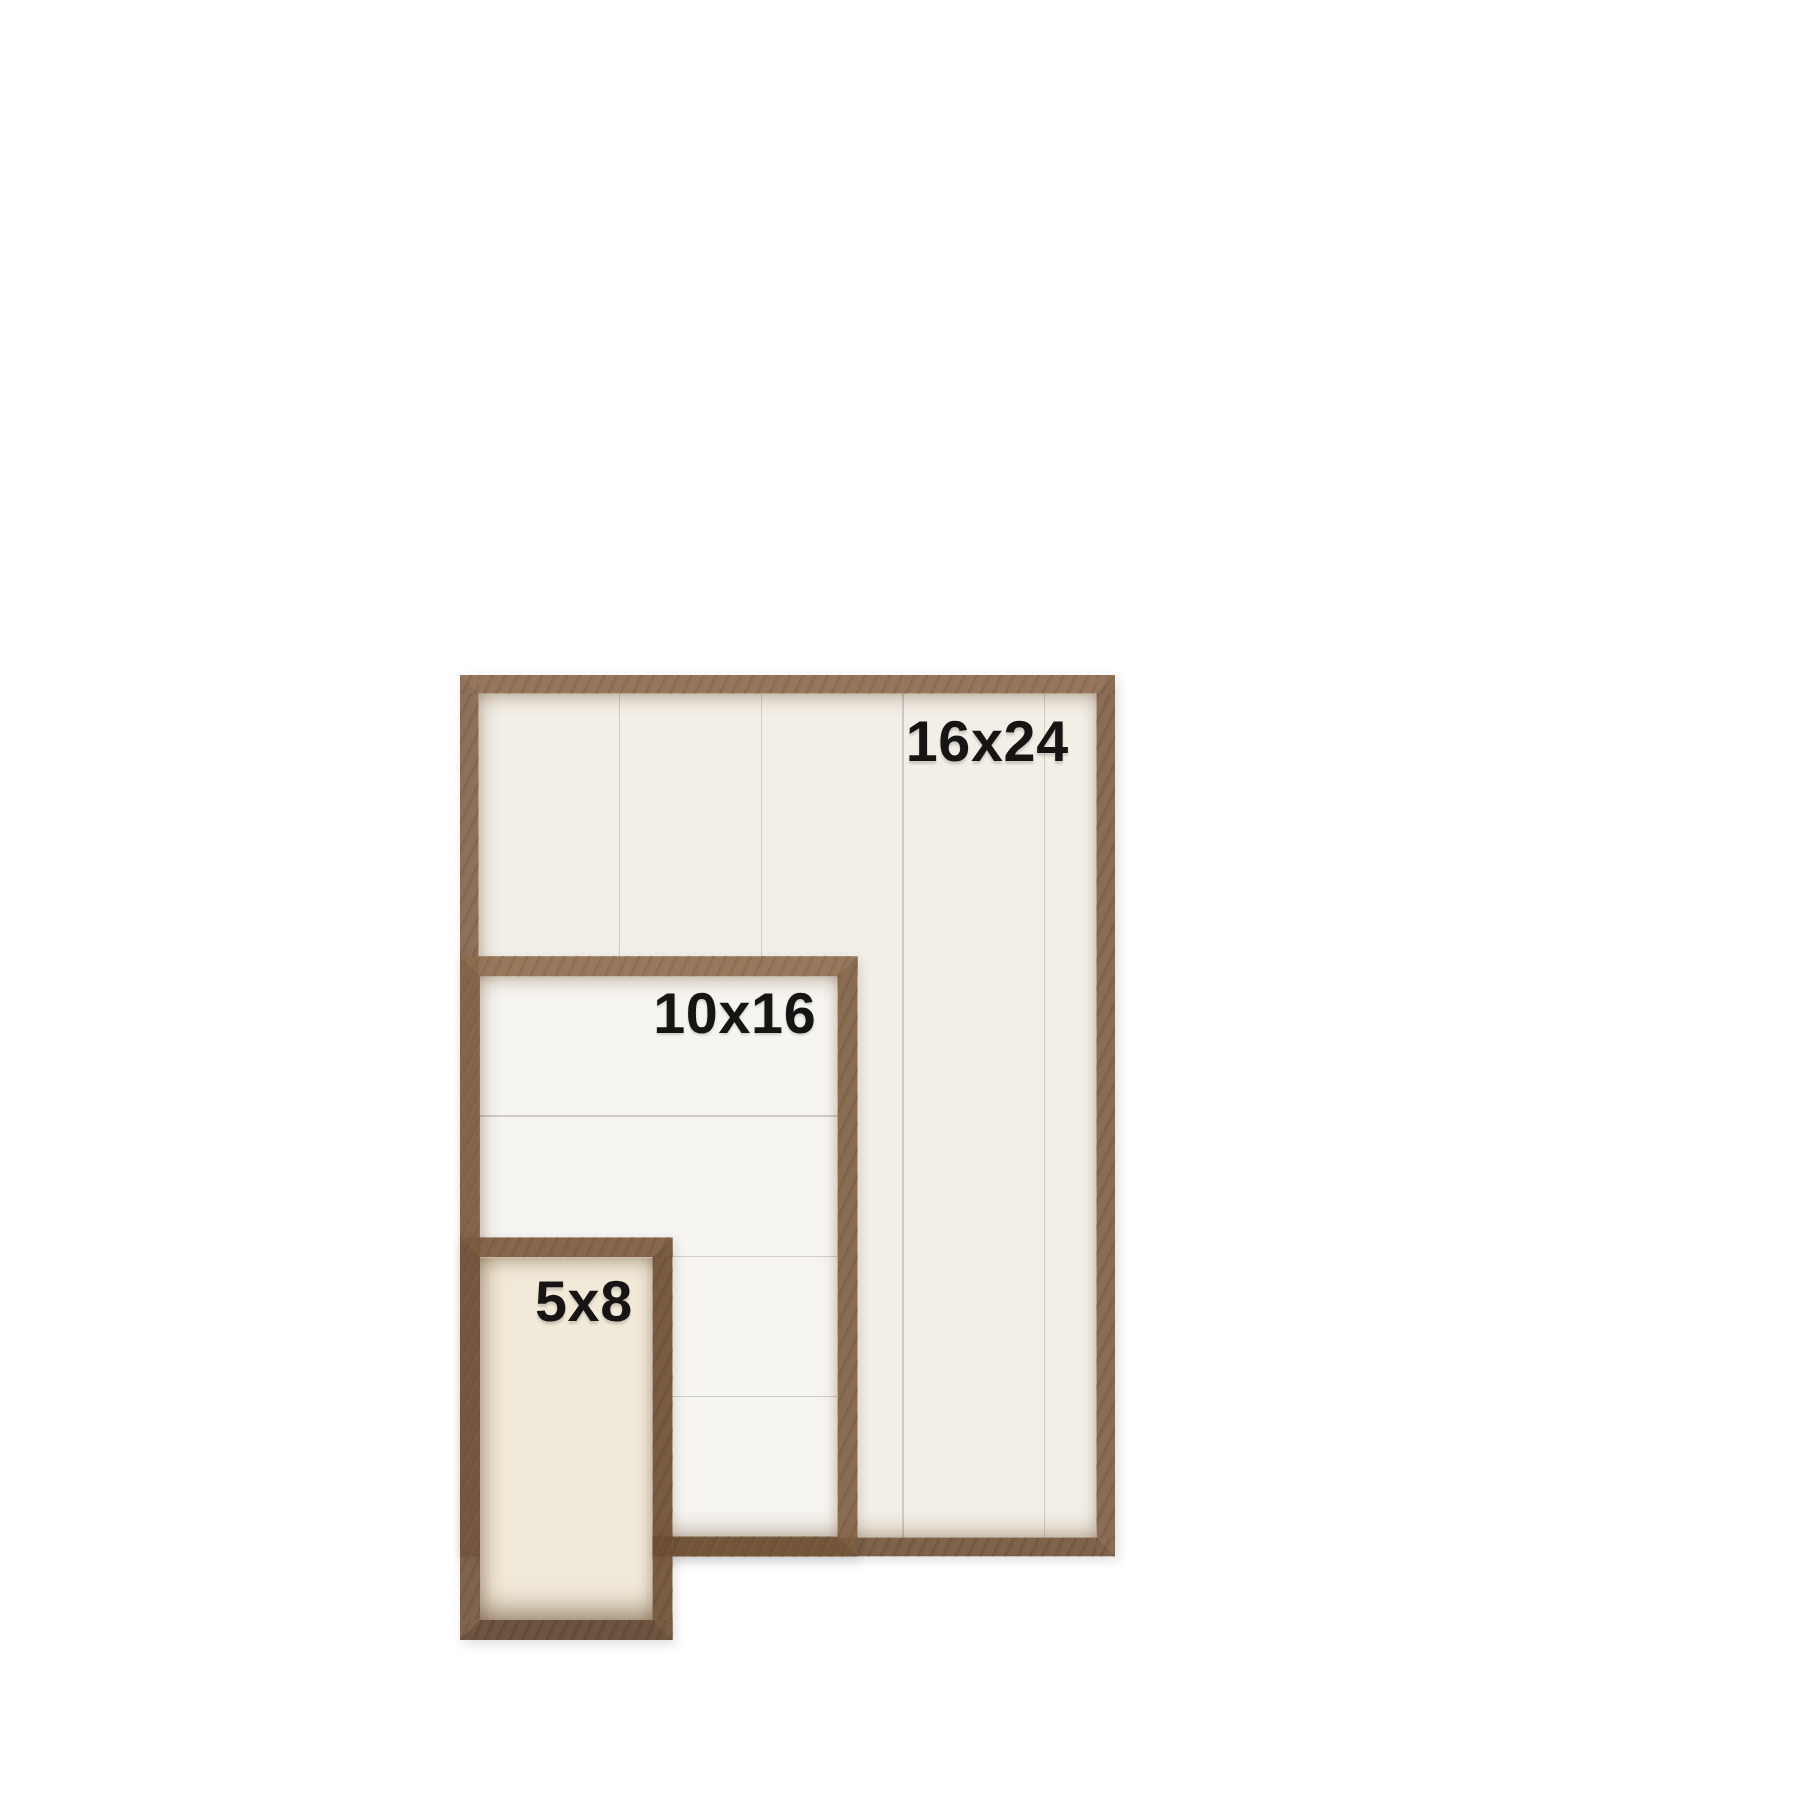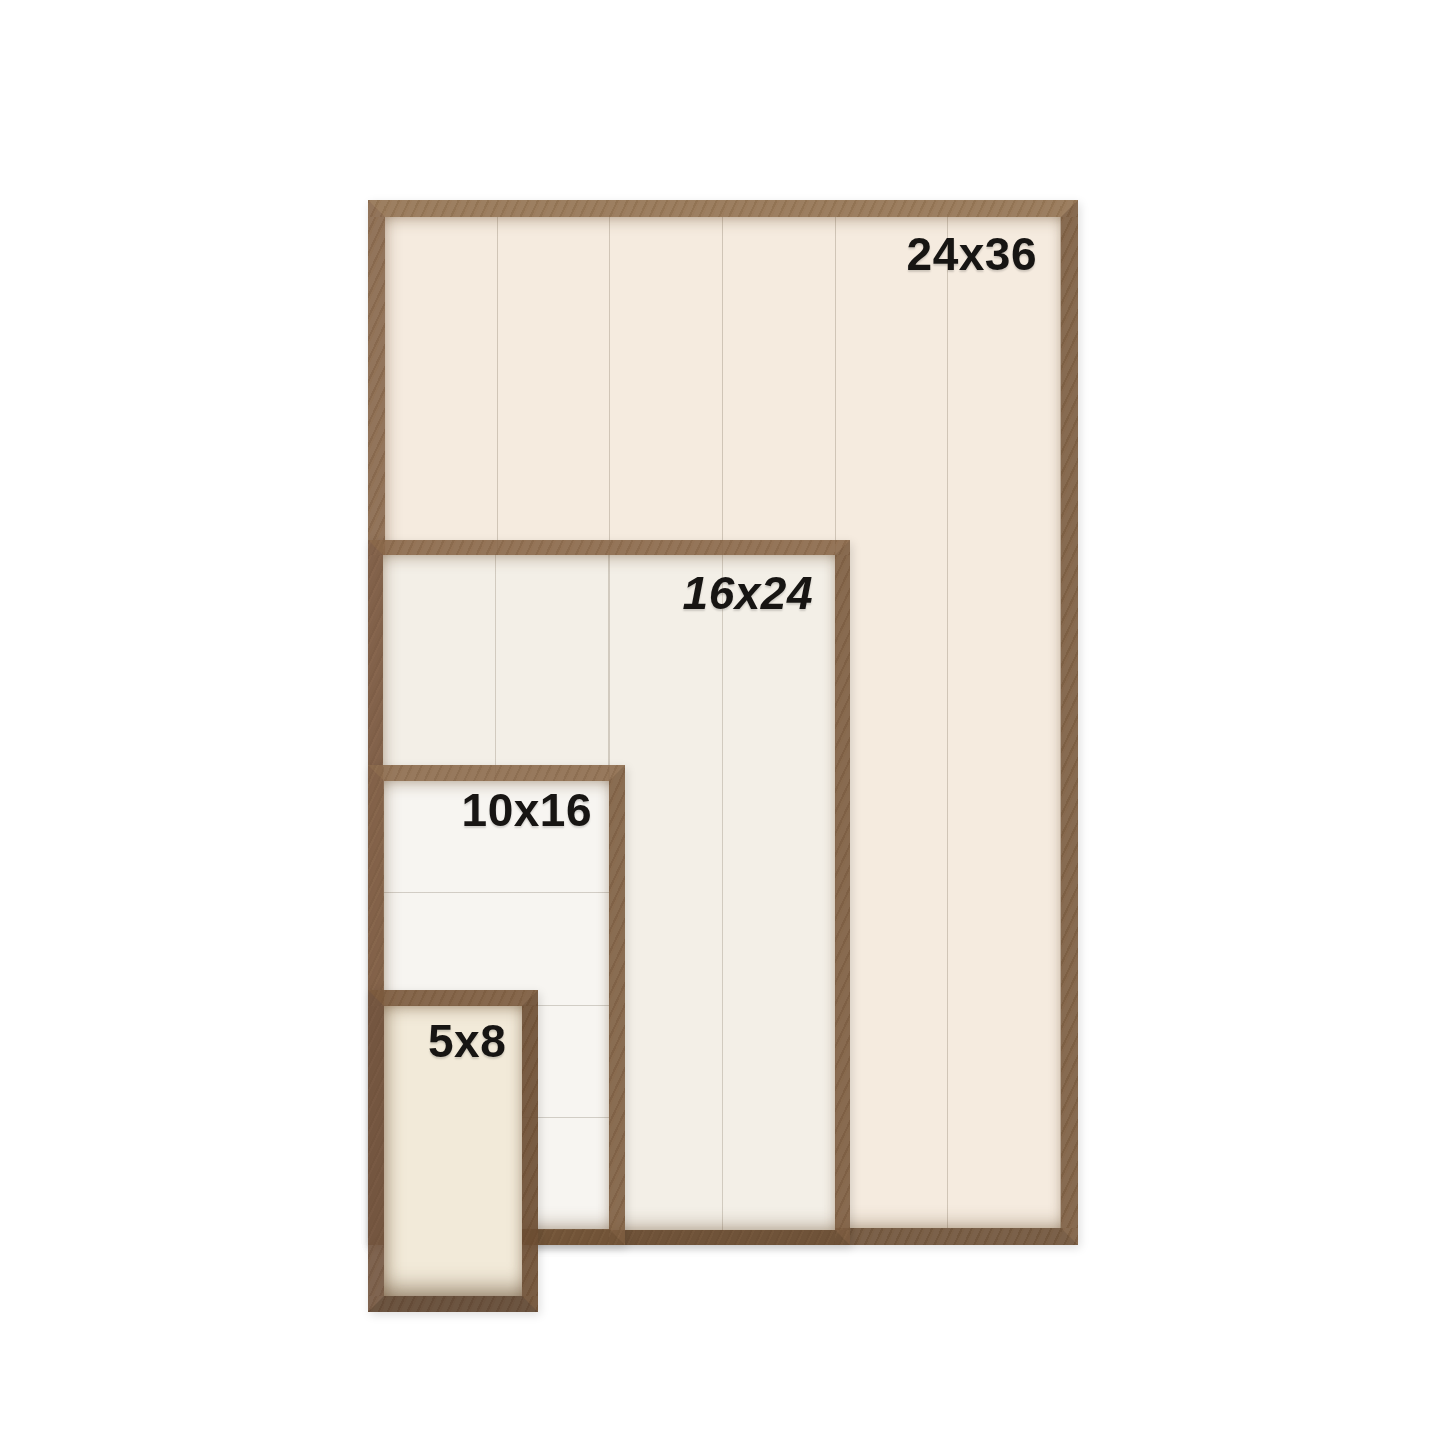--- a/index.html
+++ b/index.html
@@ -51,37 +51,36 @@
     background-color: #f5ebdf;
     background-image: repeating-linear-gradient(
       to right,
       rgba(0,0,0,0) 0 111.6px,
       rgba(122,108,88,0.30) 111.6px 112.7px
     );
   }
 
   .f16 {
     left: 368px; top: 540px;
-    width: 482px; height: 705px;
+    width: 524px; height: 705px;
     border-width: 15px;
     border-color: rgba(138,104,74,.88) rgba(124,92,64,.88) rgba(111,82,56,.88) rgba(130,97,74,.88);
-    font-style: italic;
   }
   .f16 .panel {
     background-color: #f3efe7;
     background-image: repeating-linear-gradient(
       to right,
       rgba(0,0,0,0) 0 112.2px,
       rgba(122,108,88,0.28) 112.2px 113.3px
     );
   }
 
   .f10 {
     left: 368px; top: 765px;
-    width: 257px; height: 480px;
+    width: 318px; height: 480px;
     border-width: 16px;
     border-color: rgba(141,108,78,.88) rgba(126,94,65,.88) rgba(115,85,57,.88) rgba(132,99,74,.88);
   }
   .f10 .panel {
     background-color: #f7f5f1;
     background-image: repeating-linear-gradient(
       to bottom,
       rgba(0,0,0,0) 0 111.2px,
       rgba(122,112,95,0.30) 111.2px 112.3px
     );
@@ -116,24 +115,20 @@
   .f24 .size-label { top: 14px; right: 24px; }
   .f16 .size-label { top: 15px; right: 22px; }
   .f10 .size-label { top: 6px;  right: 17px; }
   .f5  .size-label { top: 12px; left: 44px; }
 </style>
 </head>
 <body>
 
 <div class="canvas">
 
-  <div class="frame f24">
-    <div class="panel"></div>
-    <div class="size-label">24x36</div>
-  </div>
 
   <div class="frame f16">
     <div class="panel"></div>
     <div class="size-label">16x24</div>
   </div>
 
   <div class="frame f10">
     <div class="panel"></div>
     <div class="size-label">10x16</div>
   </div>

